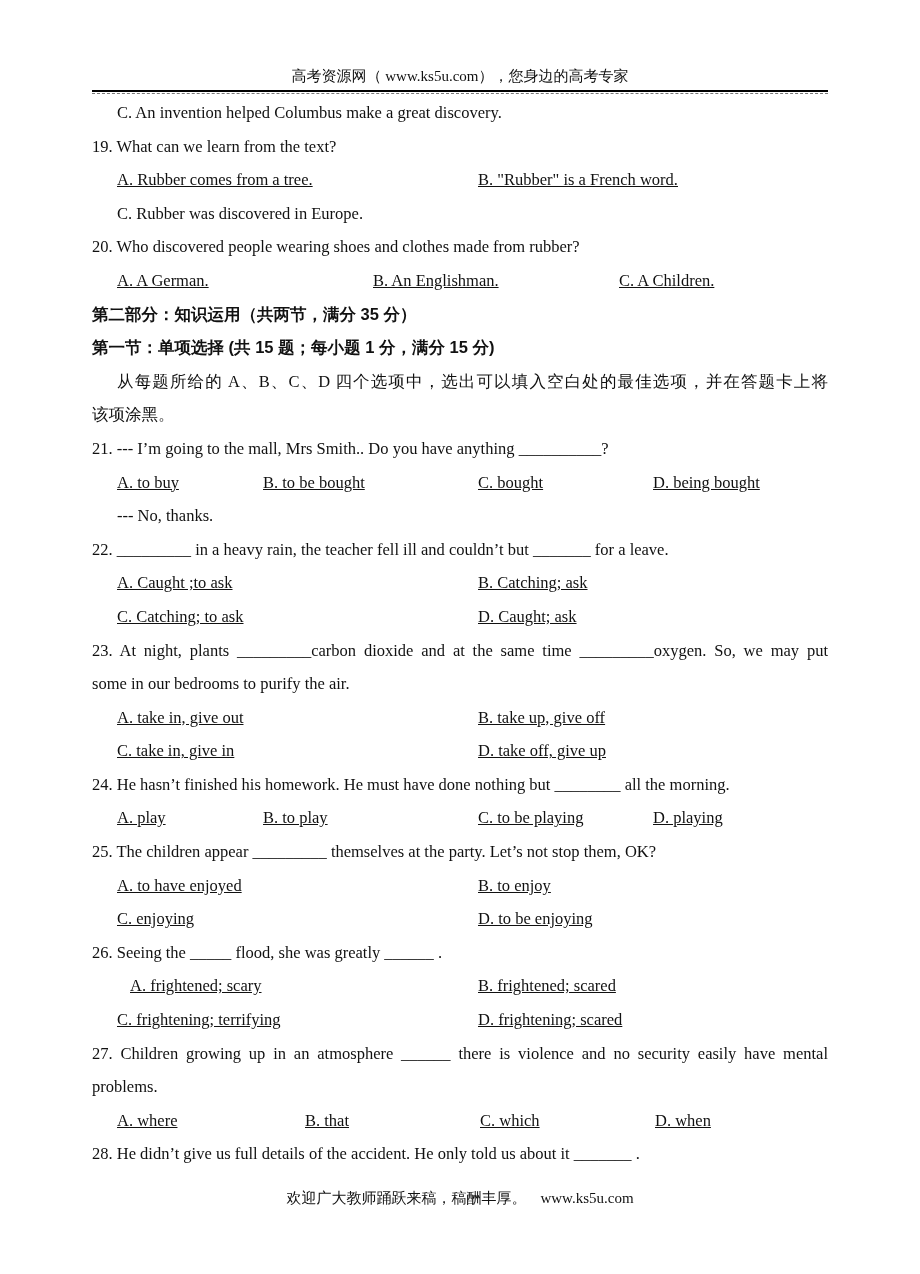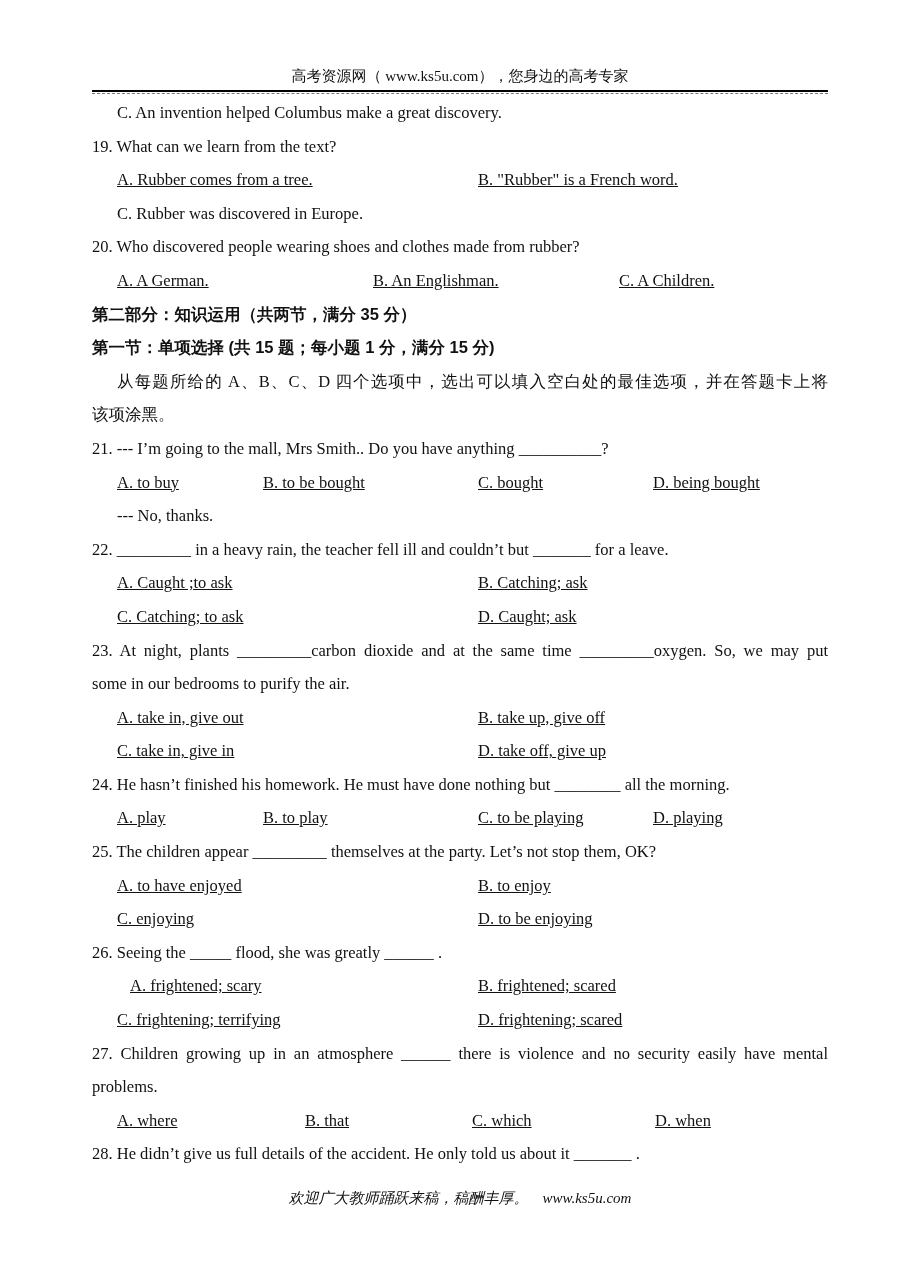--- a/index.html
+++ b/index.html
@@ -47,21 +47,20 @@
     font-size: 16.5px;
   }
   .opt { position: absolute; top: 0; text-decoration: underline; }
   .ftr {
     position: absolute;
     top: 1185px; left: 0; width: 100%;
     text-align: center;
     font-size: 15px;
     line-height: 26px;
     white-space: nowrap;
-    font-style: italic;
   }
   .ftr .site { margin-left: 14px; }
 </style>
 </head>
 <body>
 
 <div class="page">
 
   <div class="hdr">
     <span>高考资源网（ www.ks5u.com），您身边的高考专家</span>
@@ -148,21 +147,21 @@
     <div class="line">
       <span class="opt" style="left:25px">C. frightening; terrifying</span>
       <span class="opt" style="left:386px">D. frightening; scared</span>
     </div>
 
     <div class="line fill">27. Children growing up in an atmosphere ______ there is violence and no security easily have mental</div>
     <div class="line">problems.</div>
     <div class="line">
       <span class="opt" style="left:25px">A. where</span>
       <span class="opt" style="left:213px">B. that</span>
-      <span class="opt" style="left:380px">C. which</span>
+      <span class="opt" style="left:388px">C. which</span>
       <span class="opt" style="left:563px">D. when</span>
     </div>
 
     <div class="line">28. He didn’t give us full details of the accident. He only told us about it _______ .</div>
 
   </div>
 
   <div class="ftr">
     <span>欢迎广大教师踊跃来稿，稿酬丰厚。</span><span class="site">www.ks5u.com</span>
   </div>

